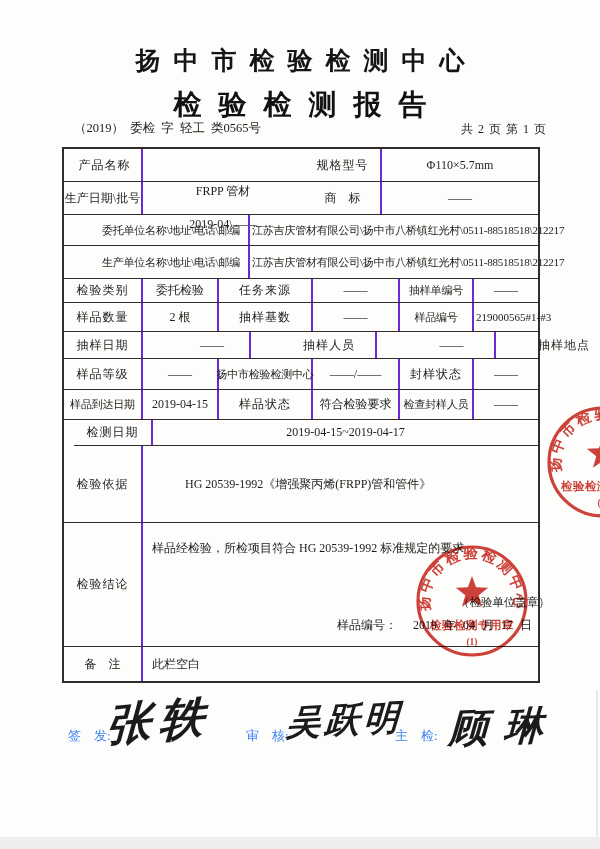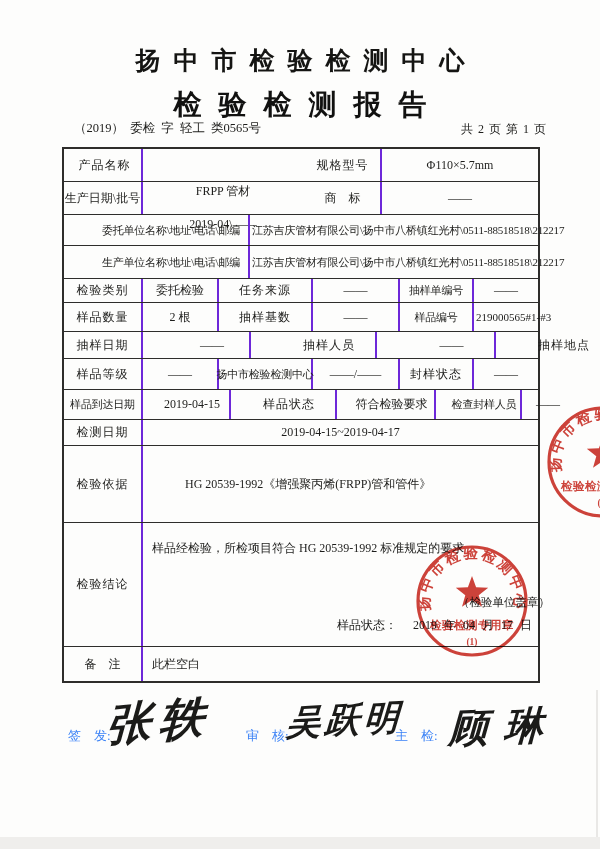--- a/index.html
+++ b/index.html
@@ -32,22 +32,22 @@
   .row { display:flex; border-bottom:1px solid #2e2d2b; }
   .row:last-child { border-bottom:none; }
   .cell {
     border-right:2px solid #6d28d9;
     display:flex; align-items:center; justify-content:center;
     text-align:center; overflow:visible; white-space:nowrap;
     padding:0 2px;
   }
   .cell:last-child { border-right:none; flex:1; }
   .h33 { height:33px; } .h31 { height:31px; } .h24 { height:24px; }
-  .h29 { height:29px; } .h27 { height:27px;gap:32px; } .h30 { height:30px;gap:12px; }
-  .h26 { height:26px; } .h77 { height:77px;gap:33px; } .h124 { height:124px; }
+  .h29 { height:29px; } .h27 { height:27px;gap:32px; } .h30 { height:30px; }
+  .h26 { height:26px;margin-left:10px; } .h77 { height:77px;gap:33px; } .h124 { height:124px; }
   .h34 { height:34px; }
   .w79 { width:79px; flex:0 0 79px; } .w162 { width:162px; flex:0 0 162px;margin-top:42px; }
   .w77 { width:77px; flex:0 0 77px; } .w186 { width:186px; flex:0 0 186px;padding-left:32px; }
   .w76 { width:76px; flex:0 0 76px;text-align:right; } .w94 { width:94px; flex:0 0 94px; }
   .w87 { width:87px; flex:0 0 87px; } .w74 { width:74px; flex:0 0 74px; }
   .sp4 { letter-spacing:4px; text-indent:4px; }
   .lbl { letter-spacing:1px; }
   .fs11 { font-size:11px; letter-spacing:-0.2px; }
   .fs9 { font-size:11px; }
   .left-al { justify-content:flex-start; text-align:left; padding-left:9px; }
@@ -173,21 +173,21 @@
     <div class="row h77">
       <div class="cell w79 lbl">检验依据</div>
       <div class="cell left-al">HG 20539-1992《增强聚丙烯(FRPP)管和管件》</div>
     </div>
 
     <div class="row h124">
       <div class="cell w79 lbl">检验结论</div>
       <div class="cell rel">
         <span class="concl-text">样品经检验，所检项目符合 HG 20539-1992 标准规定的要求</span>
         <span class="seal-note">（检验单位盖章）</span>
-        <span class="sign-date"><span>样品状态：</span><span class="date">2019 年 04 月 17 日</span></span>
+        <span class="sign-date"><span>样品编号：</span><span class="date">2019 年 04 月 17 日</span></span>
       </div>
     </div>
 
     <div class="row h34">
       <div class="cell w79">备　注</div>
       <div class="cell left-al">此栏空白</div>
     </div>
 
   </div>
 

